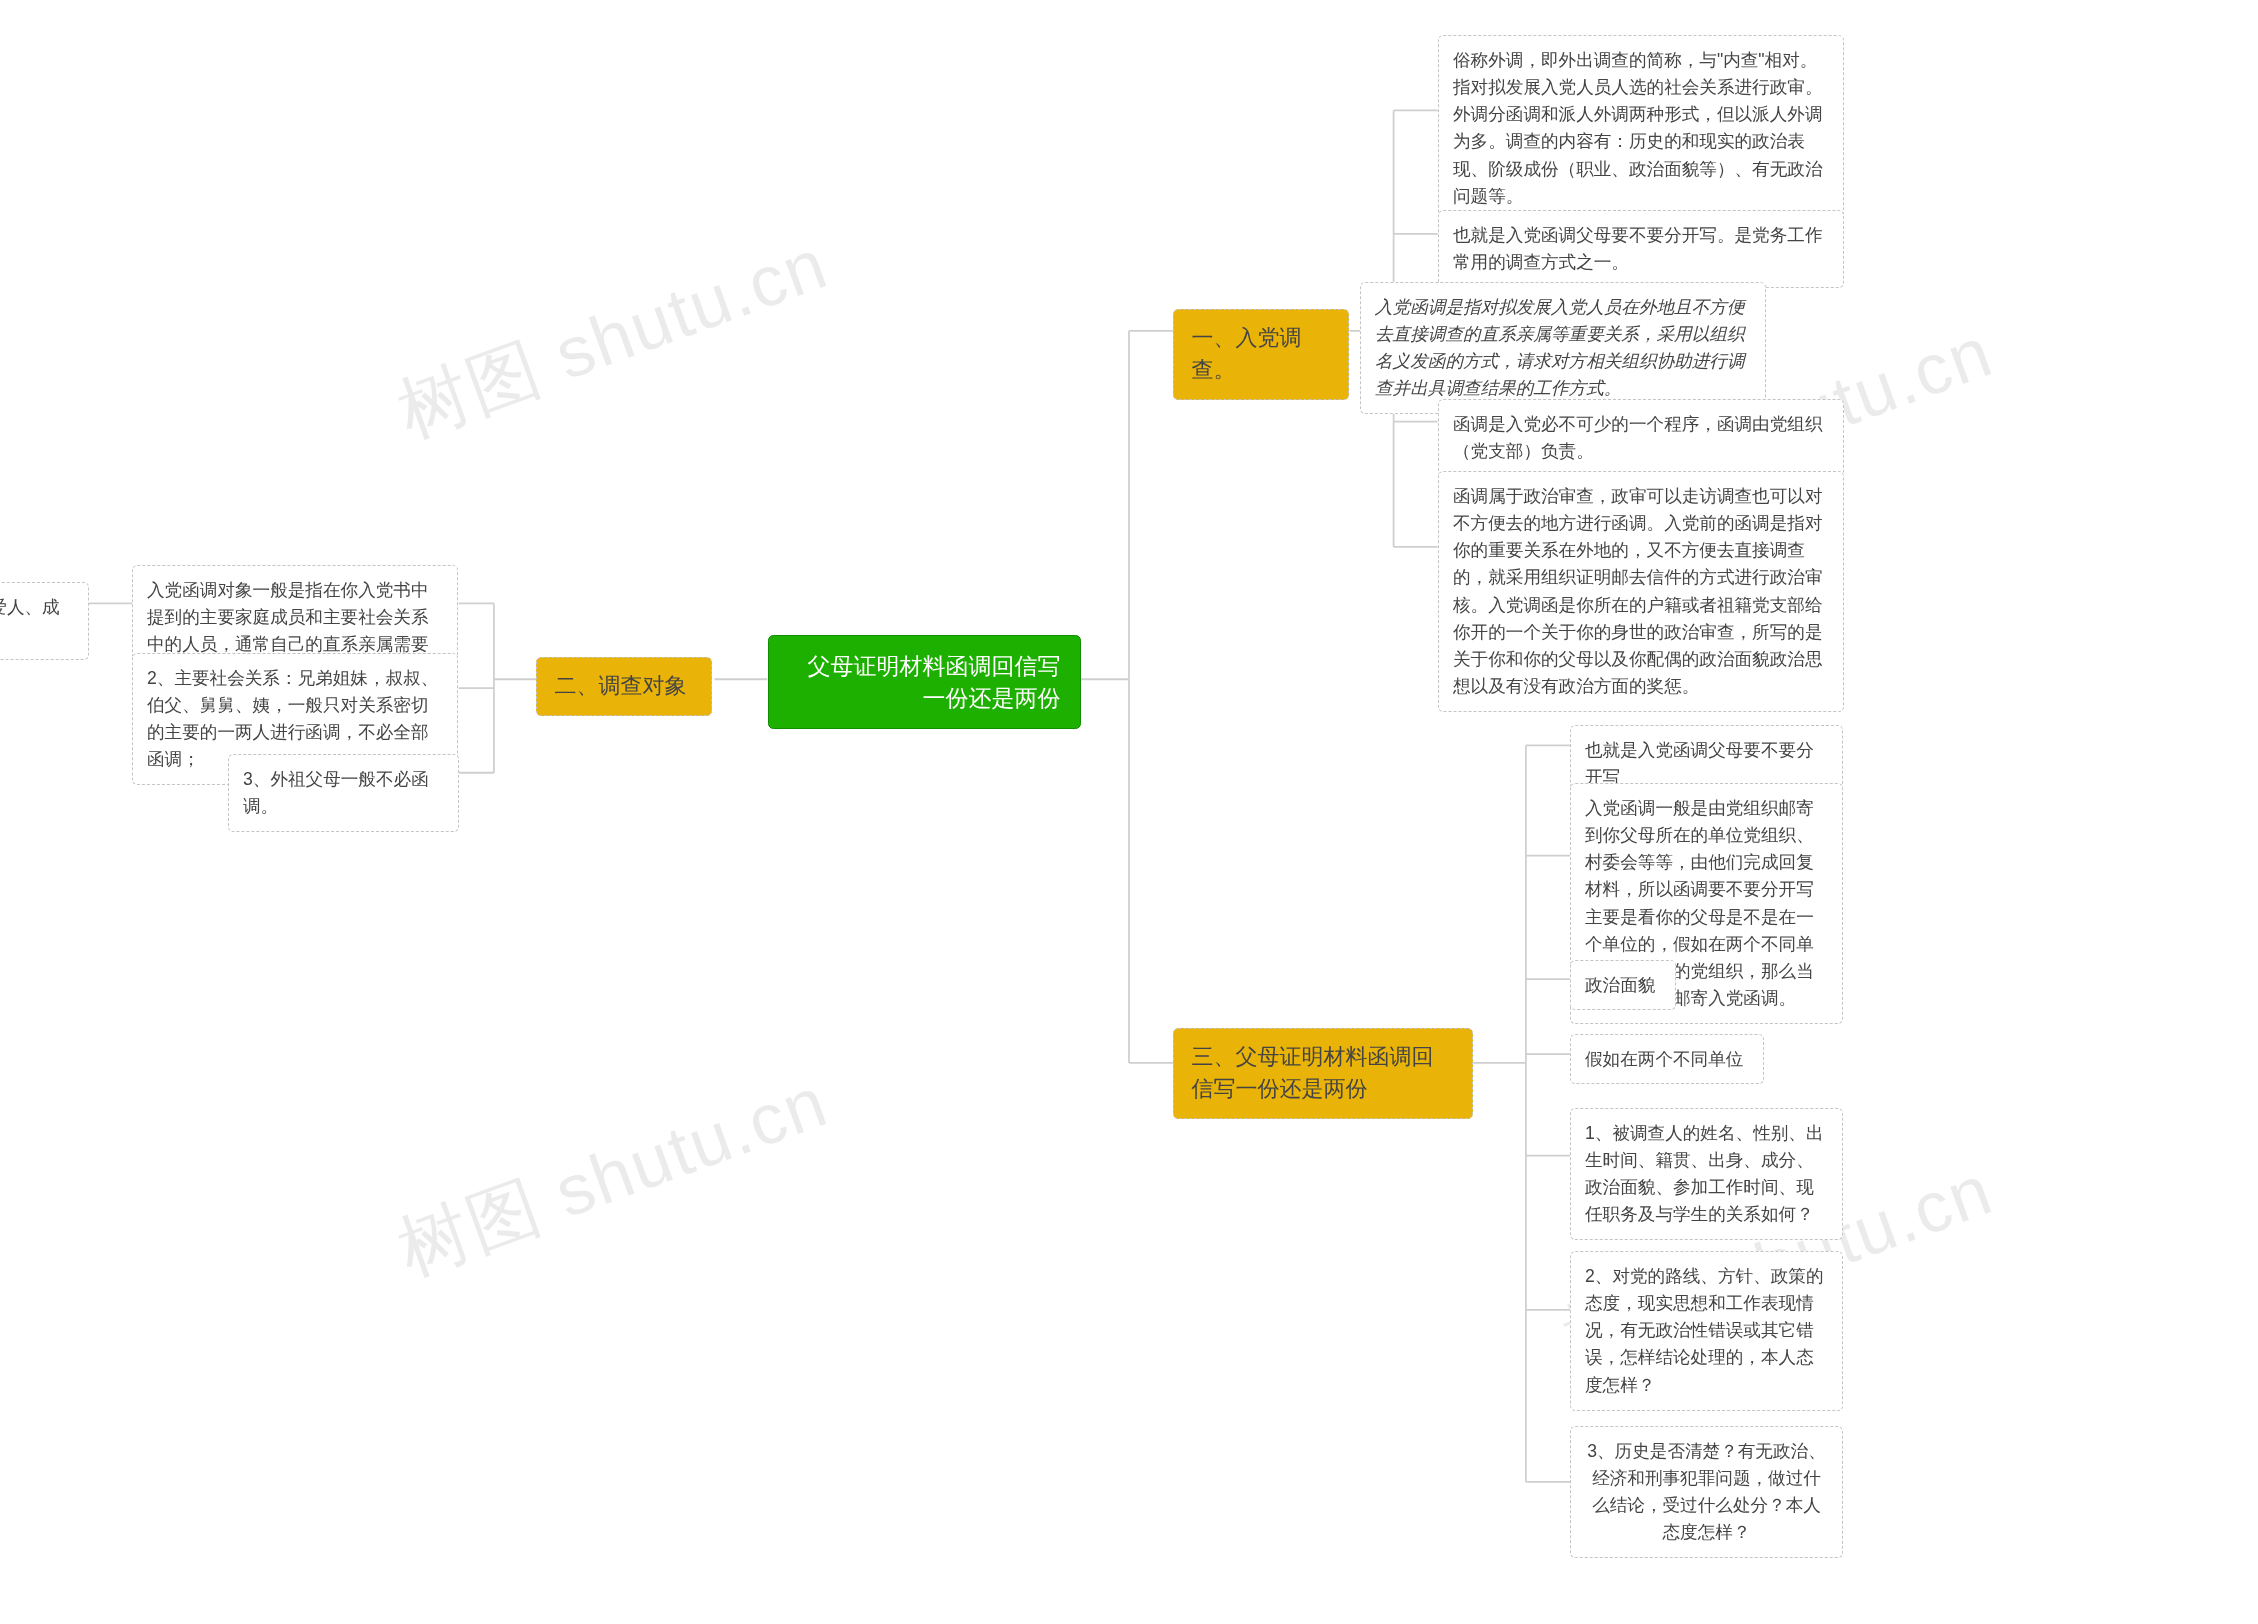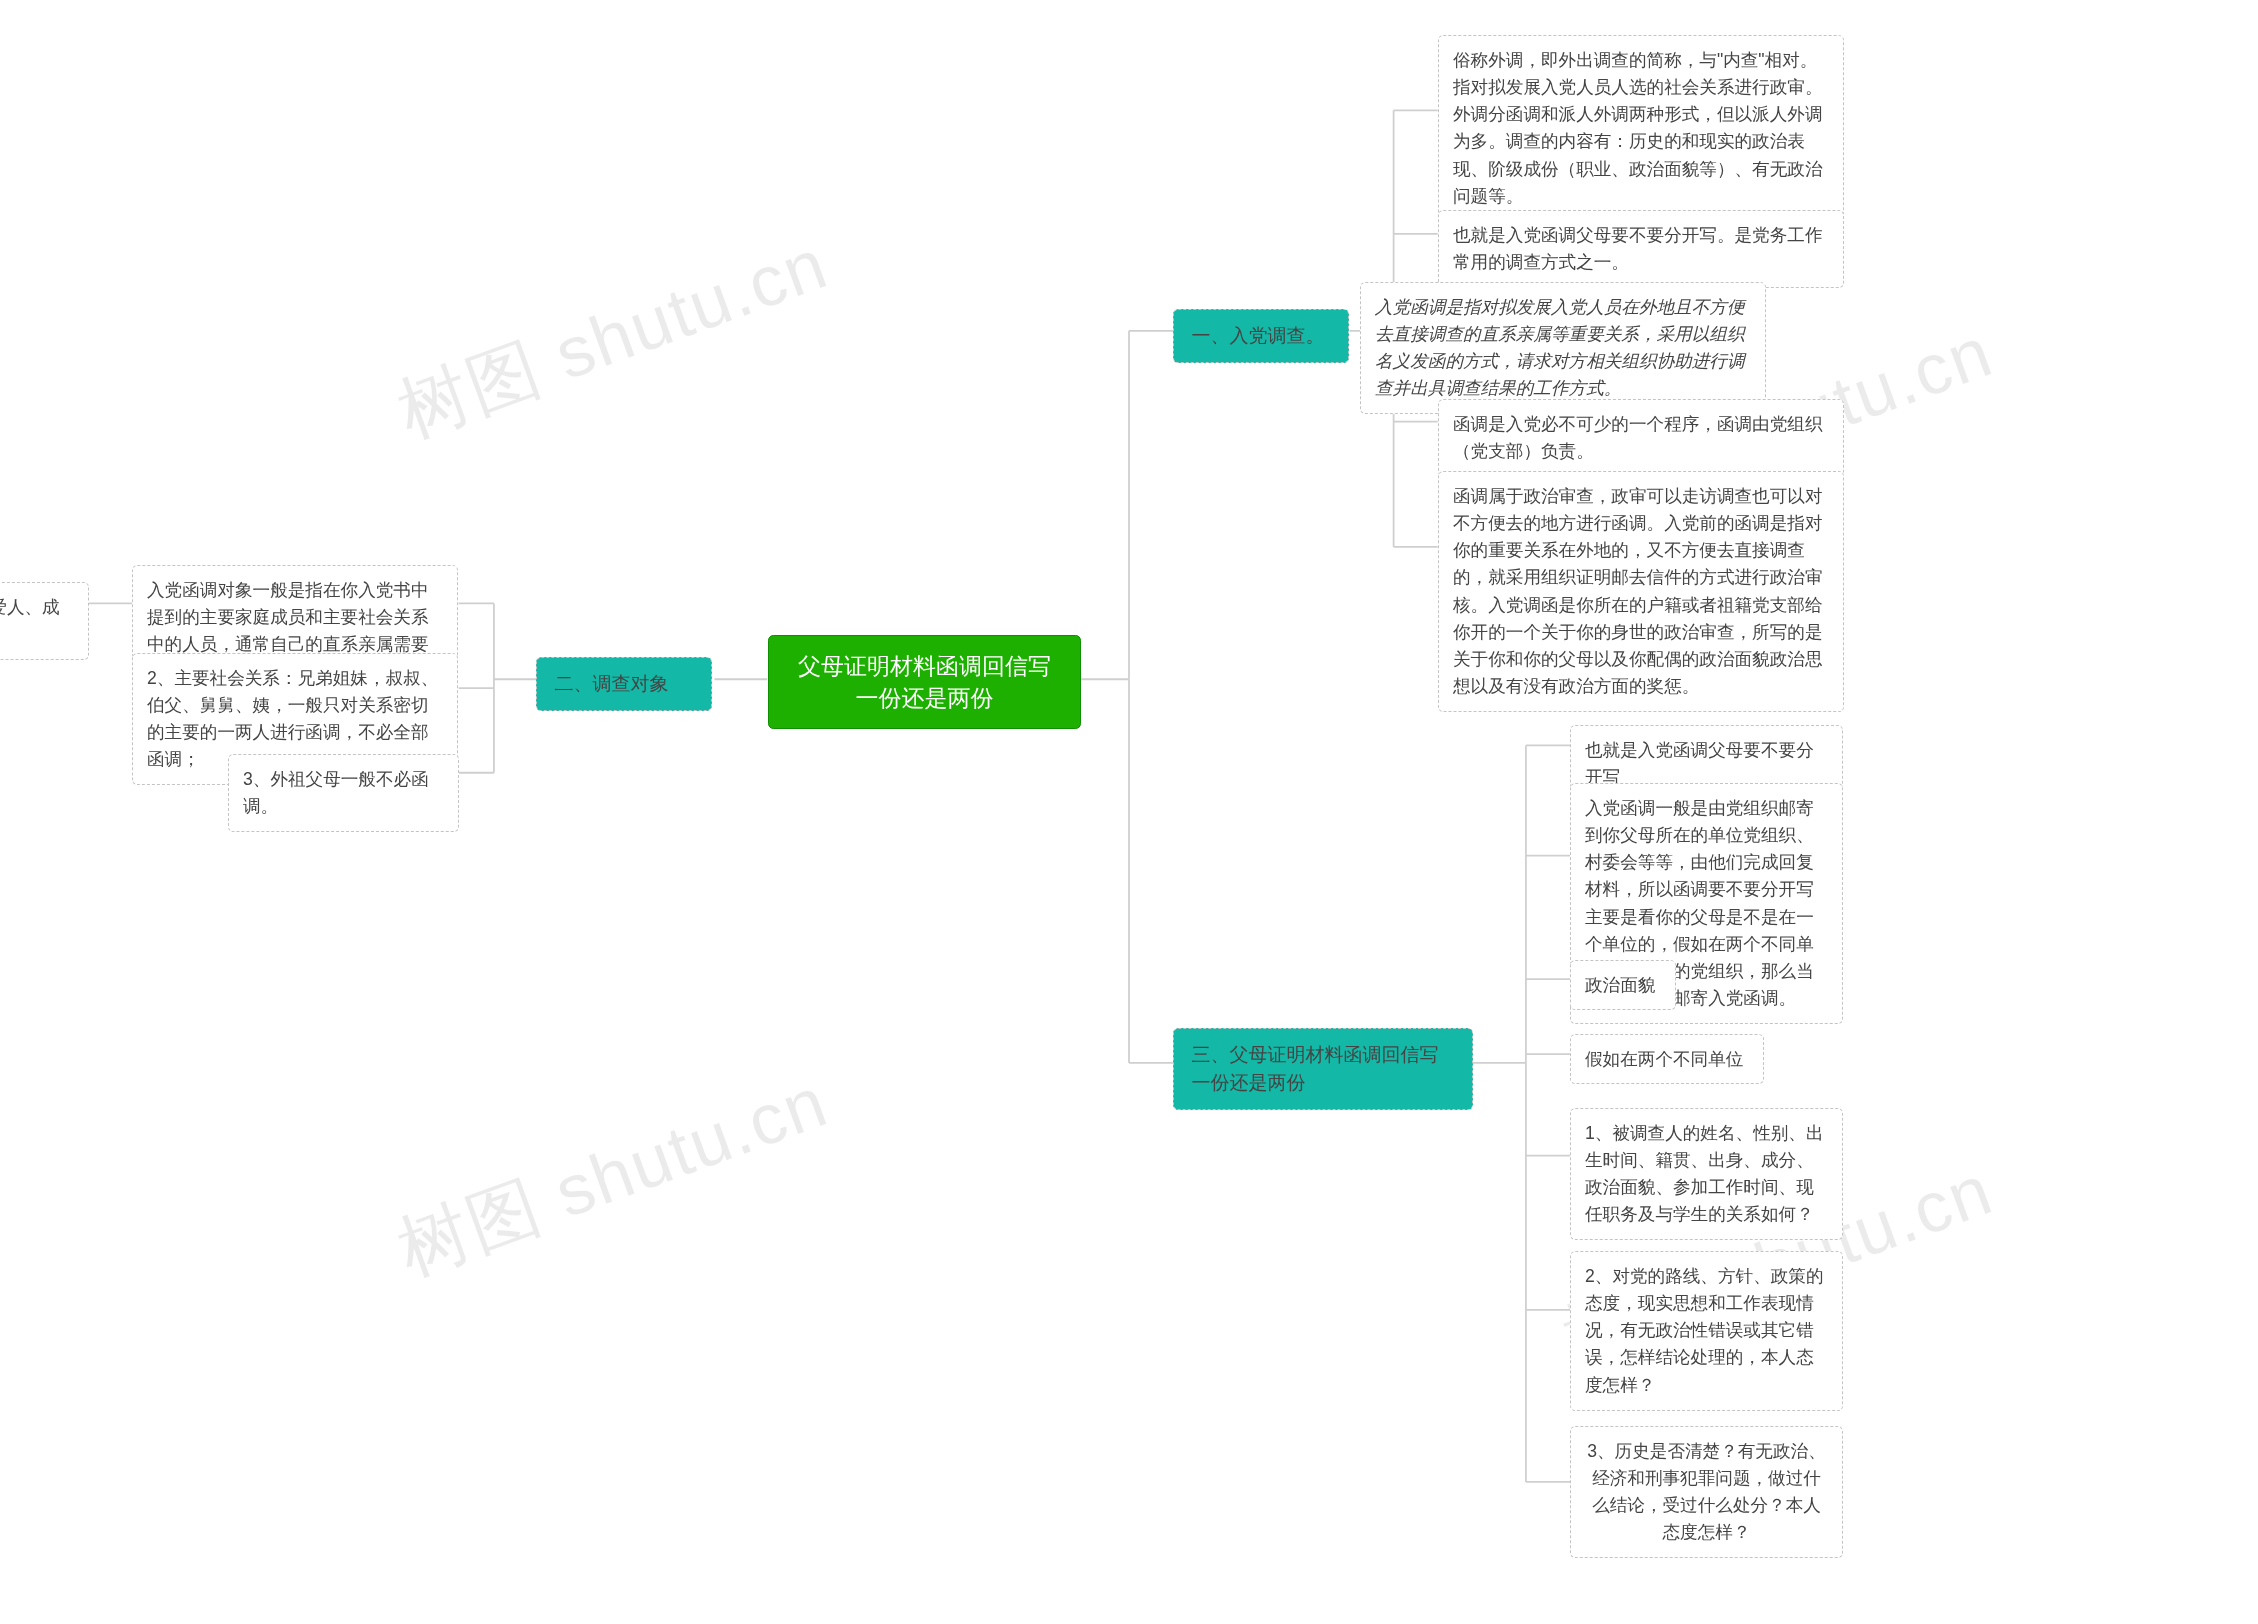--- a/index.html
+++ b/index.html
@@ -25,30 +25,30 @@
   .node {
     position: absolute;
     box-sizing: border-box;
   }
   .center-node {
     background: #1db000;
     color: #fff;
     border: 1.8px solid #0d8f00;
     font-size: 23px;
     font-weight: 500;
-    text-align: center;
+    text-align: right;
     padding: 14px 19.4px;
     border-radius: 5.3px;
     line-height: 1.4;
   }
   .branch-node {
     border: 1.8px dashed #c4c4c4;
-    background: #14b8a6;
+    background: #eab308;
     color: #444;
-    font-size: 19px;
+    font-size: 22px;
     padding: 12.4px 17.6px 12.4px 17.6px;
     border-radius: 5.3px;
     line-height: 1.45;
   }
   .leaf-node {
     border: 1.8px dashed #c4c4c4;
     background: #ffffff;
     color: #444;
     font-size: 17.6px;
     padding: 10.6px 14px;

